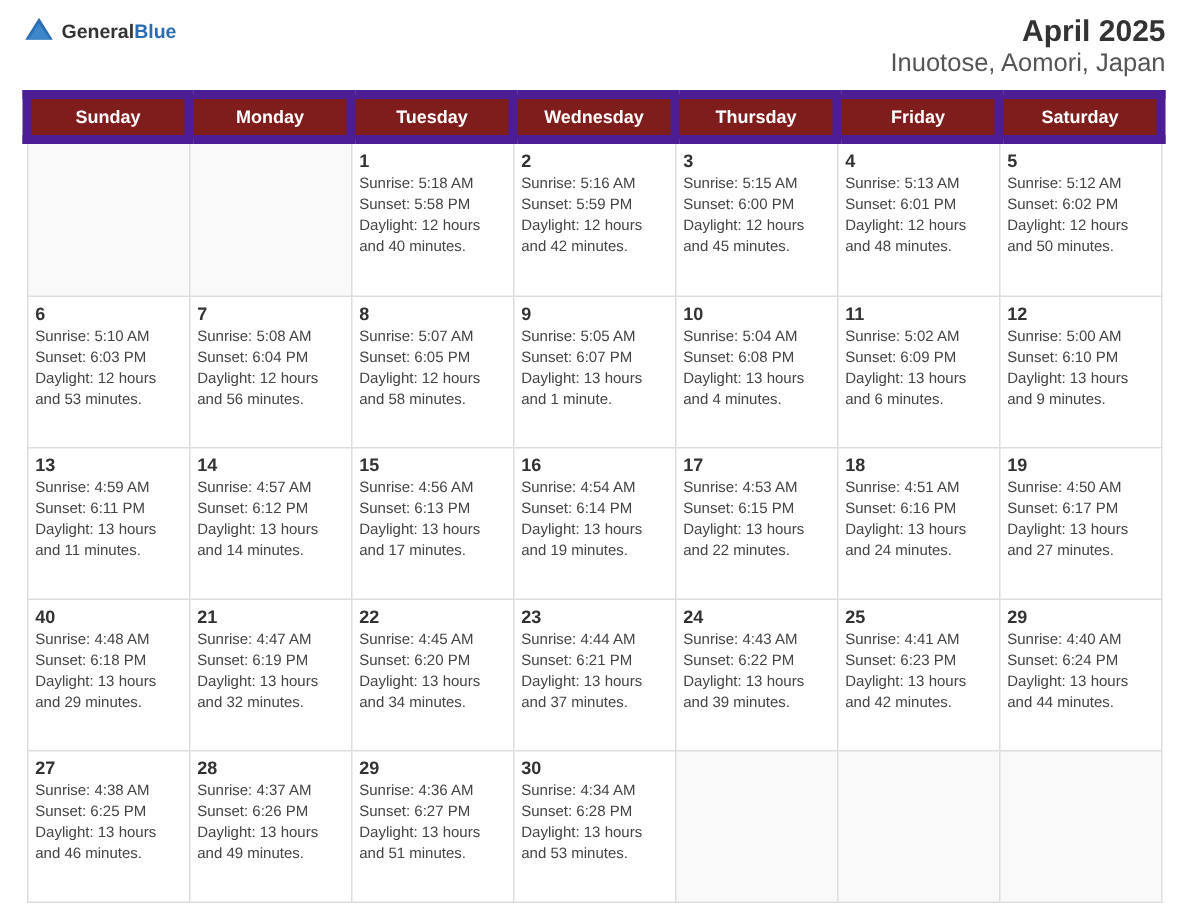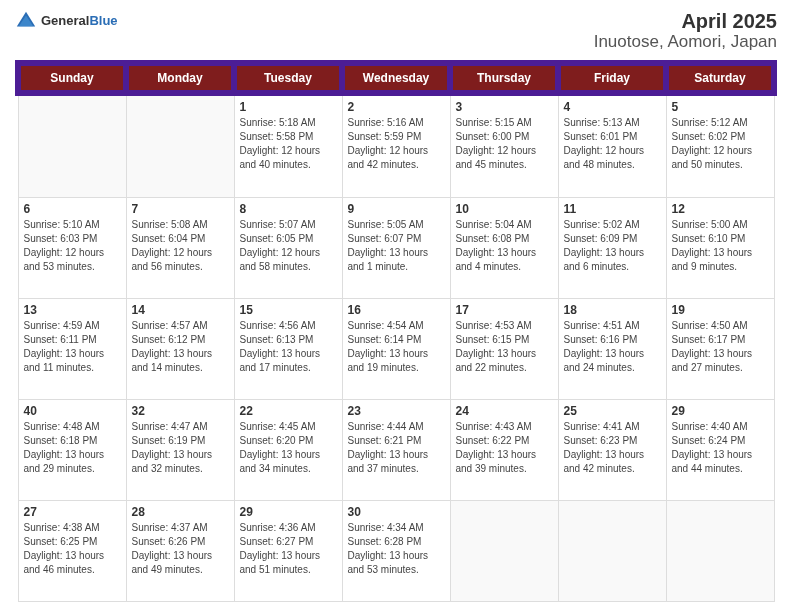--- a/index.html
+++ b/index.html
@@ -214,21 +214,21 @@
             <span class="day-num">19</span>
             <div class="cell-text">Sunrise: 4:50 AM<br>Sunset: 6:17 PM<br>Daylight: 13 hours and 27 minutes.</div>
           </td>
         </tr>
         <tr>
           <td>
             <span class="day-num">40</span>
             <div class="cell-text">Sunrise: 4:48 AM<br>Sunset: 6:18 PM<br>Daylight: 13 hours and 29 minutes.</div>
           </td>
           <td>
-            <span class="day-num">32</span>
+            <span class="day-num">21</span>
             <div class="cell-text">Sunrise: 4:47 AM<br>Sunset: 6:19 PM<br>Daylight: 13 hours and 32 minutes.</div>
           </td>
           <td>
             <span class="day-num">22</span>
             <div class="cell-text">Sunrise: 4:45 AM<br>Sunset: 6:20 PM<br>Daylight: 13 hours and 34 minutes.</div>
           </td>
           <td>
             <span class="day-num">23</span>
             <div class="cell-text">Sunrise: 4:44 AM<br>Sunset: 6:21 PM<br>Daylight: 13 hours and 37 minutes.</div>
           </td>

